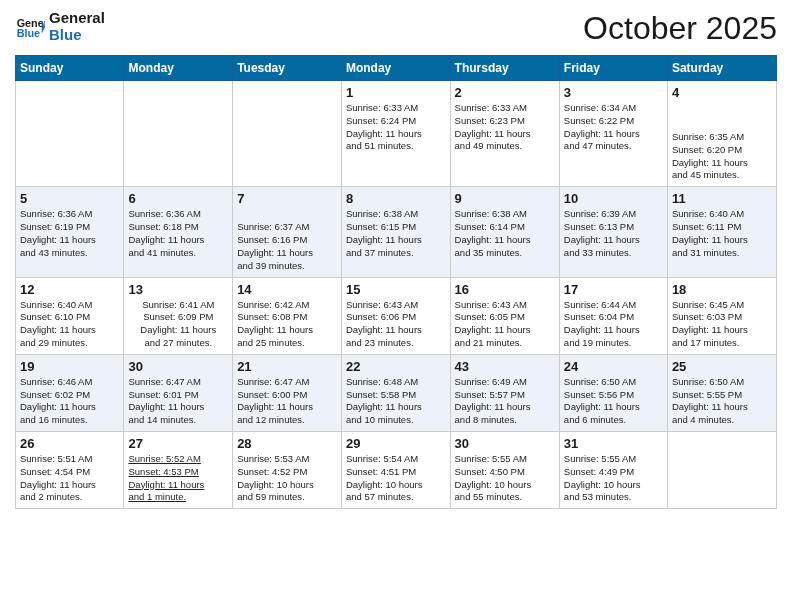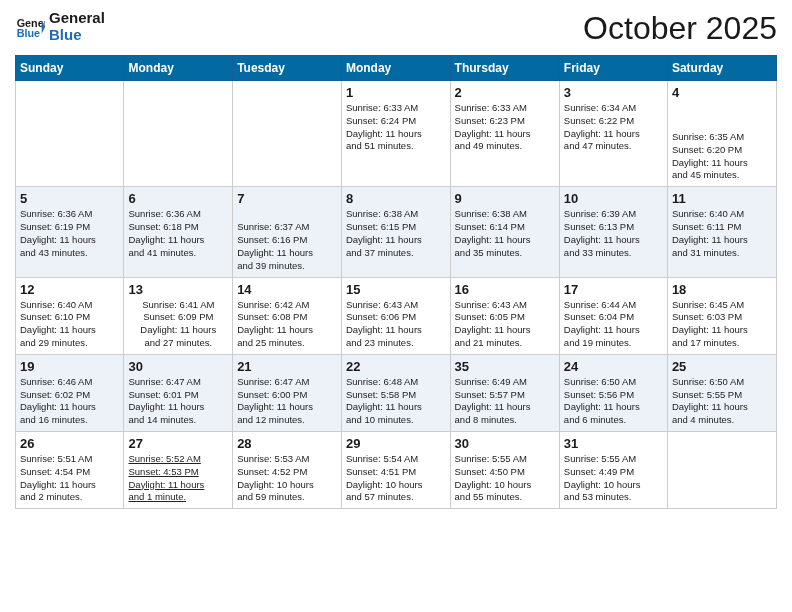--- a/index.html
+++ b/index.html
@@ -282,21 +282,21 @@
 and 12 minutes.</div>
           </td>
           <td>
             <span class="day-num">22</span>
             <div class="day-info" style="white-space: pre-line;">Sunrise: 6:48 AM
 Sunset: 5:58 PM
 Daylight: 11 hours
 and 10 minutes.</div>
           </td>
           <td>
-            <span class="day-num">35</span>
+            <span class="day-num">43</span>
             <div class="day-info" style="white-space: pre-line;">Sunrise: 6:49 AM
 Sunset: 5:57 PM
 Daylight: 11 hours
 and 8 minutes.</div>
           </td>
           <td>
             <span class="day-num">24</span>
             <div class="day-info" style="white-space: pre-line;">Sunrise: 6:50 AM
 Sunset: 5:56 PM
 Daylight: 11 hours

